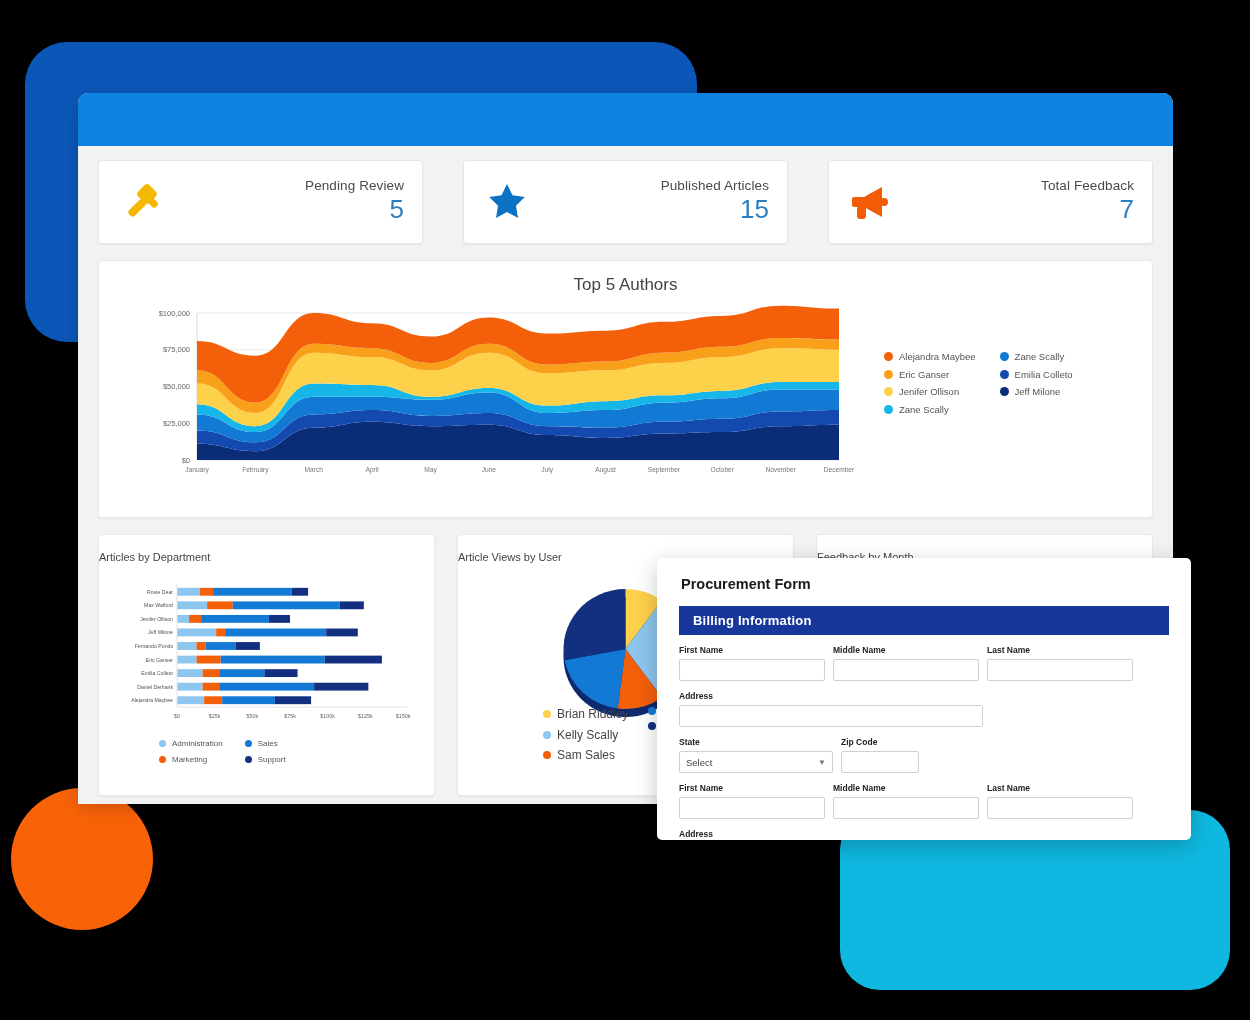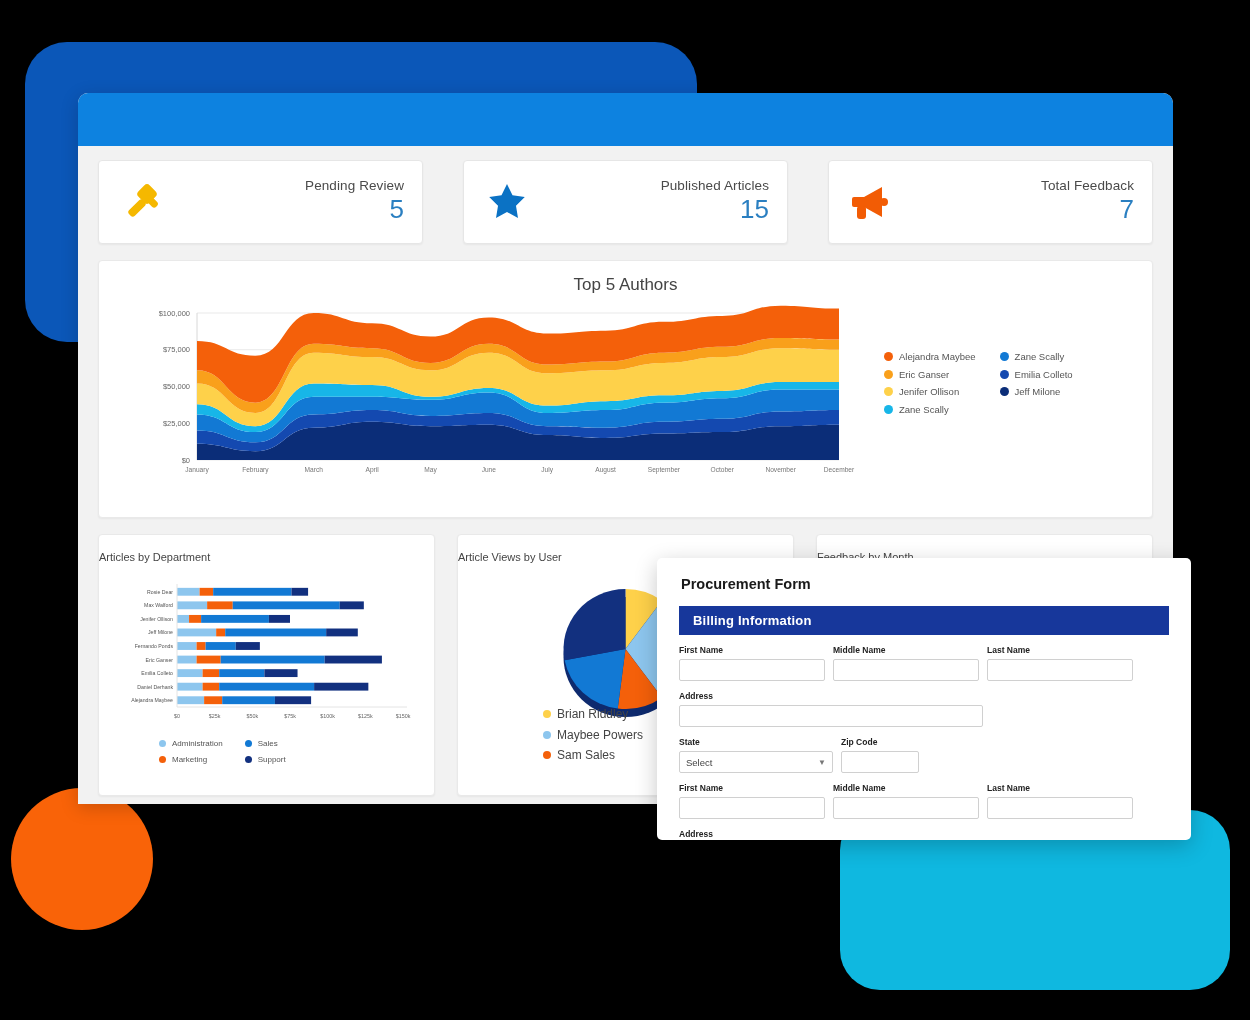--- a/index.html
+++ b/index.html
@@ -316,21 +316,21 @@
           </svg>
         </div>
         <div id="pie-legend">
           <div class="legend-col" id="pie-legend-a">
               <div class="legend-item">
                 <span class="legend-dot" style="background: rgb(254, 209, 74); width: 8px; height: 8px; flex-basis: 8px;"></span>
                 <span>Brian Riddley</span>
               </div>
               <div class="legend-item">
                 <span class="legend-dot" style="background: rgb(141, 198, 238); width: 8px; height: 8px; flex-basis: 8px;"></span>
-                <span>Maybee Powers</span>
+                <span>Kelly Scally</span>
               </div>
               <div class="legend-item">
                 <span class="legend-dot" style="background: rgb(244, 96, 10); width: 8px; height: 8px; flex-basis: 8px;"></span>
                 <span>Sam Sales</span>
               </div>
             </div>
           <div class="legend-col" id="pie-legend-b">
               <div class="legend-item">
                 <span class="legend-dot" style="background: rgb(18, 121, 212); width: 8px; height: 8px; flex-basis: 8px;"></span>
                 <span></span>

